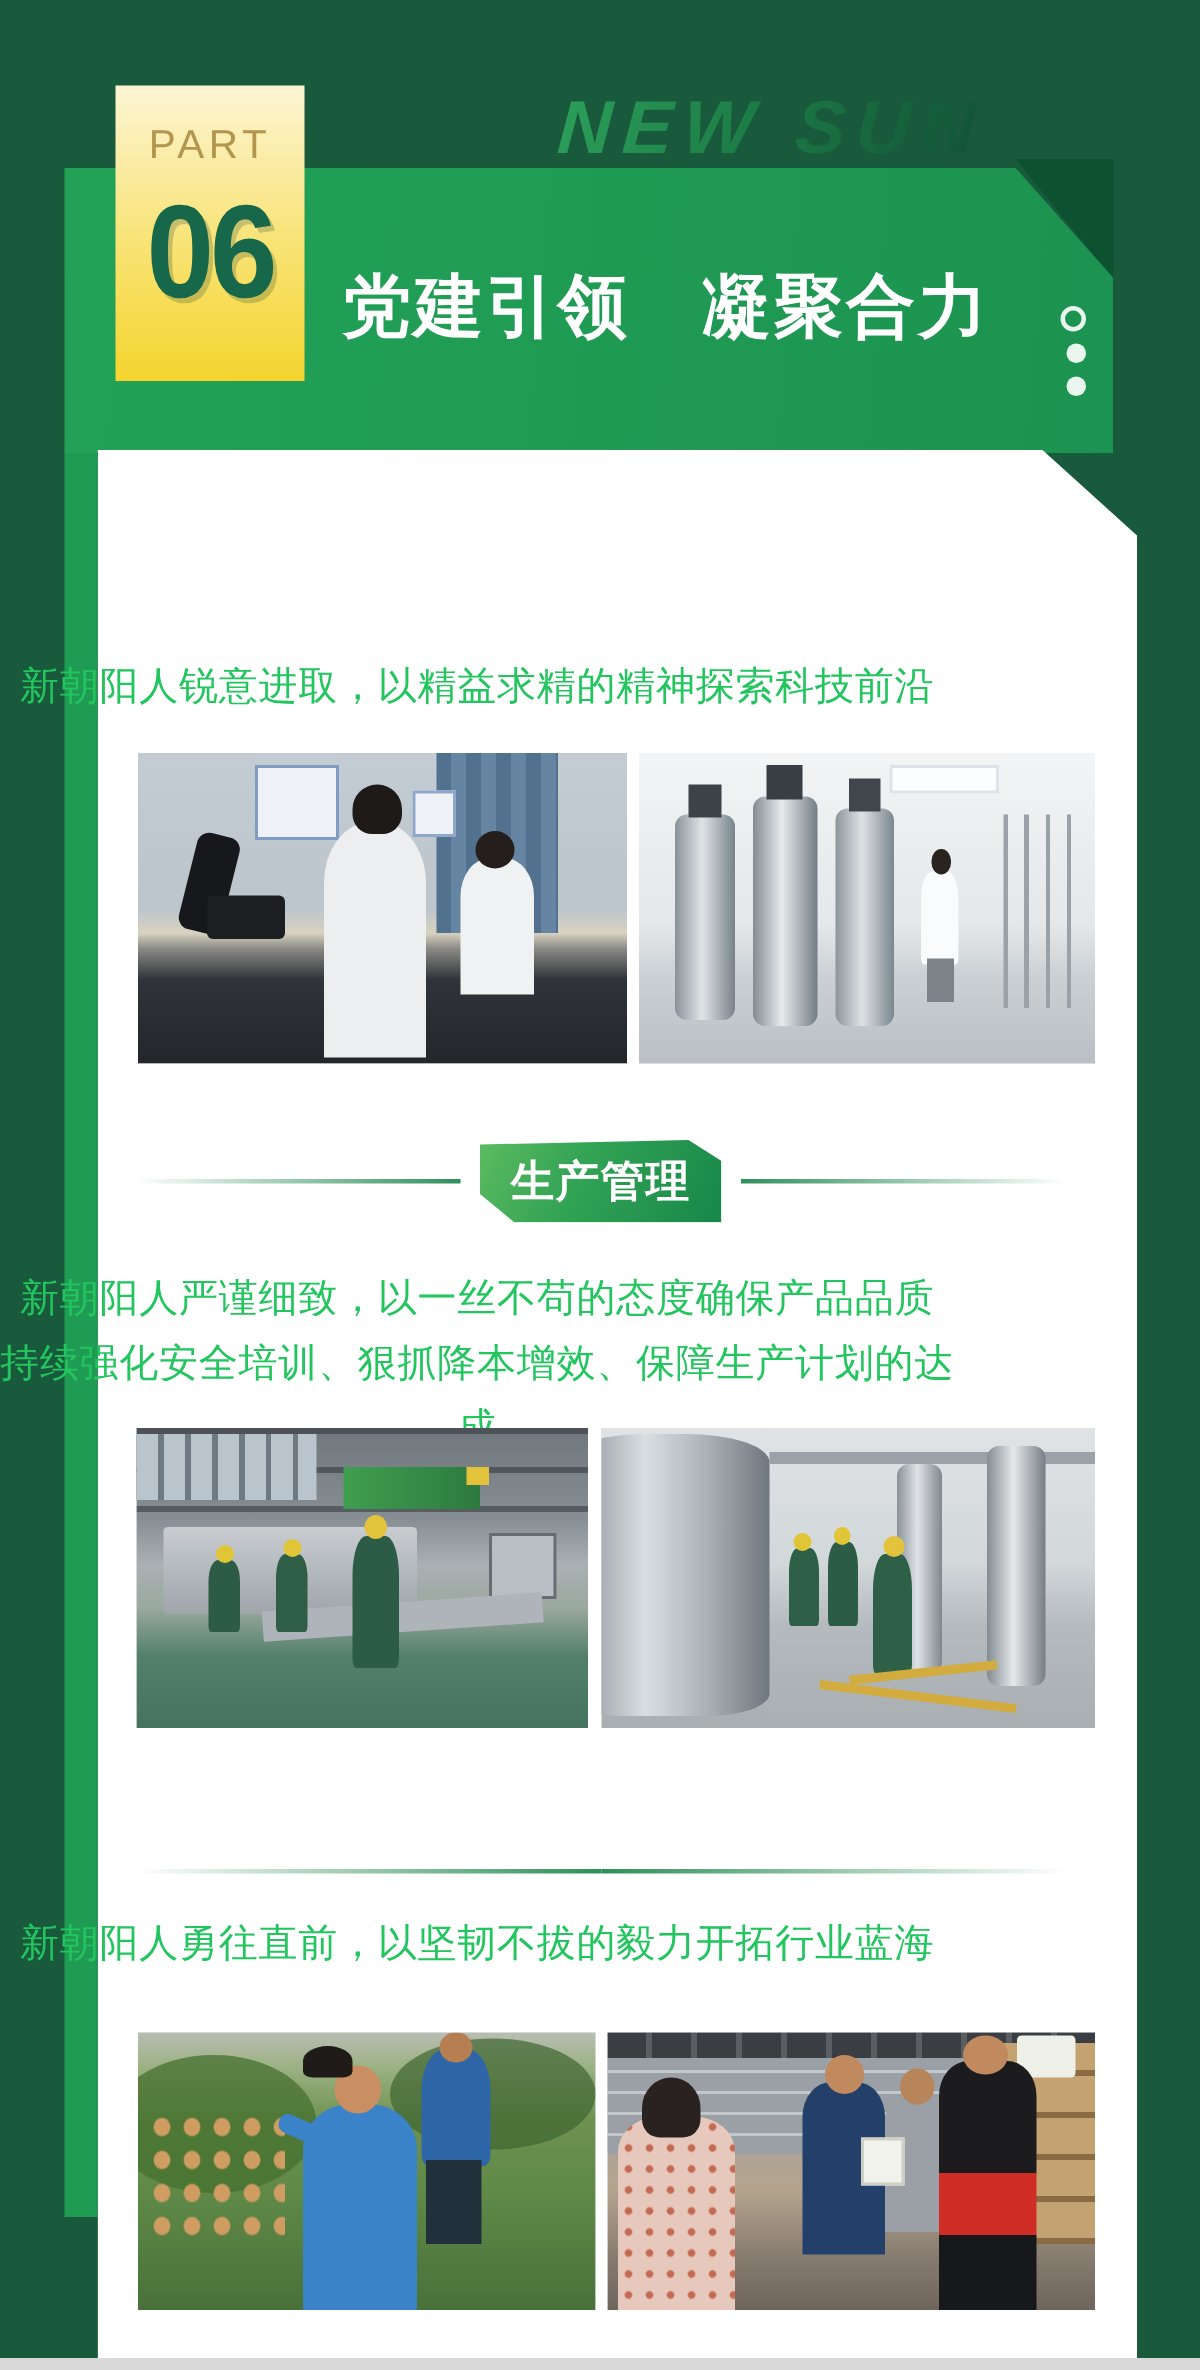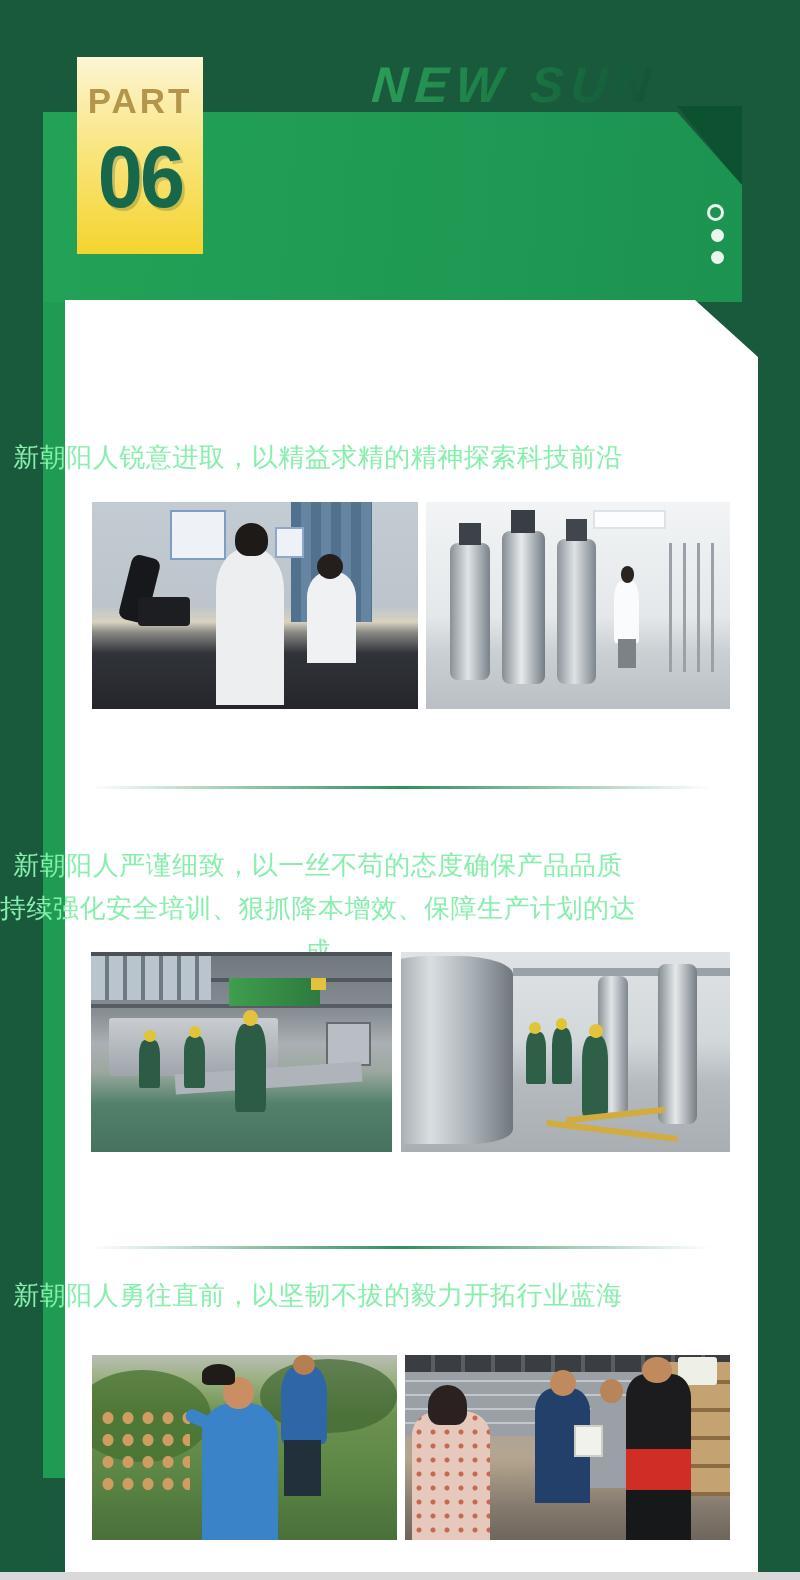--- a/index.html
+++ b/index.html
@@ -39,21 +39,21 @@
   }
   .ring-dot{left:707px;top:204px;width:17px;height:17px;border:3px solid #E9F6EE;border-radius:50%;z-index:5;}
   .solid-dot{width:13px;height:13px;background:#E9F6EE;border-radius:50%;z-index:5;}
   .solid-dot.d1{left:711px;top:229px;}
   .solid-dot.d2{left:711px;top:251px;}
 
   .part-card{
     left:77px;top:57px;width:126px;height:197px;z-index:6;text-align:center;
     background:linear-gradient(180deg,#FCF5D4 0%,#F9E57E 48%,#F5D42E 100%);
   }
-  .part-label{margin-top:24px;font-size:35px;font-weight:700;color:#B3954C;letter-spacing:3px;}
+  .part-label{margin-top:24px;font-size:27px;font-weight:400;color:#B3954C;letter-spacing:3px;}
   .part-number{
     margin-top:12px;font-size:88px;font-weight:800;color:#17684A;line-height:1;
     letter-spacing:-3px;transform:scaleX(.92);text-shadow:3px 3px 0 rgba(23,58,42,.22);
   }
 
   
   .white-card{
     left:65px;top:300px;width:693px;height:1280px;background:#ffffff;z-index:4;
     clip-path:polygon(0 0,630px 0,693px 57px,693px 1280px,0 1280px);
   }
@@ -64,37 +64,38 @@
   .rule.l{background:linear-gradient(to left,#2E8F5B,rgba(46,143,91,0));}
   .rule.r{background:linear-gradient(to right,#2E8F5B,rgba(46,143,91,0));}
   .badge{
     width:161px;height:55px;margin:0 13px;flex:0 0 auto;
     background:linear-gradient(115deg,#5CBB60 0%,#33A355 40%,#17874A 100%);
     clip-path:polygon(0 3px,139px 0,161px 14px,161px 55px,23px 55px,0 36px);
     color:#fff;font-size:29px;font-weight:700;text-align:center;line-height:57px;letter-spacing:1px;
   }
   .body-text{
     left:0;width:636px;text-align:center;z-index:5;
-    font-size:26px;line-height:43px;color:#86efac;font-weight:500;letter-spacing:0.5px;
+    font-size:26px;line-height:43px;color:#22c55e;font-weight:500;letter-spacing:0.5px;
   }
 
   
   .photo{position:absolute;overflow:hidden;z-index:5;background:#cccccc;}
   .photo .abs{position:absolute;}
   .bottom-bar{left:0;top:1572px;width:800px;height:8px;background:#D9D9D9;z-index:7;}
 </style>
 </head>
 <body>
 
 <div class="page">
 
   <div class="abs watermark">NEW SUN</div>
   <div class="abs left-strip"></div>
   <div class="abs fold-shadow"></div>
   <div class="abs banner"></div>
+  <div class="abs header-title">党建引领　凝聚合力</div>
   <div class="abs ring-dot"></div>
   <div class="abs solid-dot d1"></div>
   <div class="abs solid-dot d2"></div>
   <div class="abs part-card">
     <div class="part-label">PART</div>
     <div class="part-number">06</div>
   </div>
 
   <div class="abs white-card"></div>
 
@@ -122,20 +123,21 @@
     <div class="abs" style="left:11%;top:10%;width:7%;height:11%;background:#3c4248;"></div>
     <div class="abs" style="left:28%;top:4%;width:8%;height:11%;background:#383e44;"></div>
     <div class="abs" style="left:46%;top:8%;width:7%;height:11%;background:#40464c;"></div>
     <div class="abs" style="left:62%;top:38%;width:8%;height:30%;background:#fafbfc;border-radius:30% 30% 8% 8%;"></div>
     <div class="abs" style="left:64%;top:31%;width:4.5%;height:8%;background:#2a241f;border-radius:50%;"></div>
     <div class="abs" style="left:63%;top:66%;width:6%;height:14%;background:#7b8288;"></div>
   </div>
 
   <div class="abs badge-row" style="top:760px;">
     <div class="rule l"></div>
+    <div class="badge">生产管理</div>
     <div class="rule r"></div>
   </div>
   <div class="abs body-text" style="top:887px;">持续强化安全培训、狠抓降本增效、保障生产计划的达成</div>
   <div class="abs body-text" style="top:844px;">新朝阳人严谨细致，以一丝不苟的态度确保产品品质</div>
 
   <div class="photo" style="left:91px;top:952px;width:301px;height:200px;" aria-hidden="true">
     <div class="abs" style="inset:0;background:linear-gradient(180deg,#6f767c 0%,#878e93 30%,#aab0b4 46%,#9aa89e 60%,#52806b 76%,#46735f 100%);"></div>
     <div class="abs" style="left:0;top:0;width:100%;height:30%;background:repeating-linear-gradient(180deg,rgba(40,45,50,.5) 0 4px,rgba(0,0,0,0) 4px 26px);"></div>
     <div class="abs" style="left:0;top:2%;width:40%;height:22%;background:repeating-linear-gradient(90deg,#b9c4cc 0 14px,#6d7a84 14px 18px);"></div>
     <div class="abs" style="left:46%;top:13%;width:30%;height:14%;background:linear-gradient(90deg,#3f9e4f,#2d7a3e);"></div>

